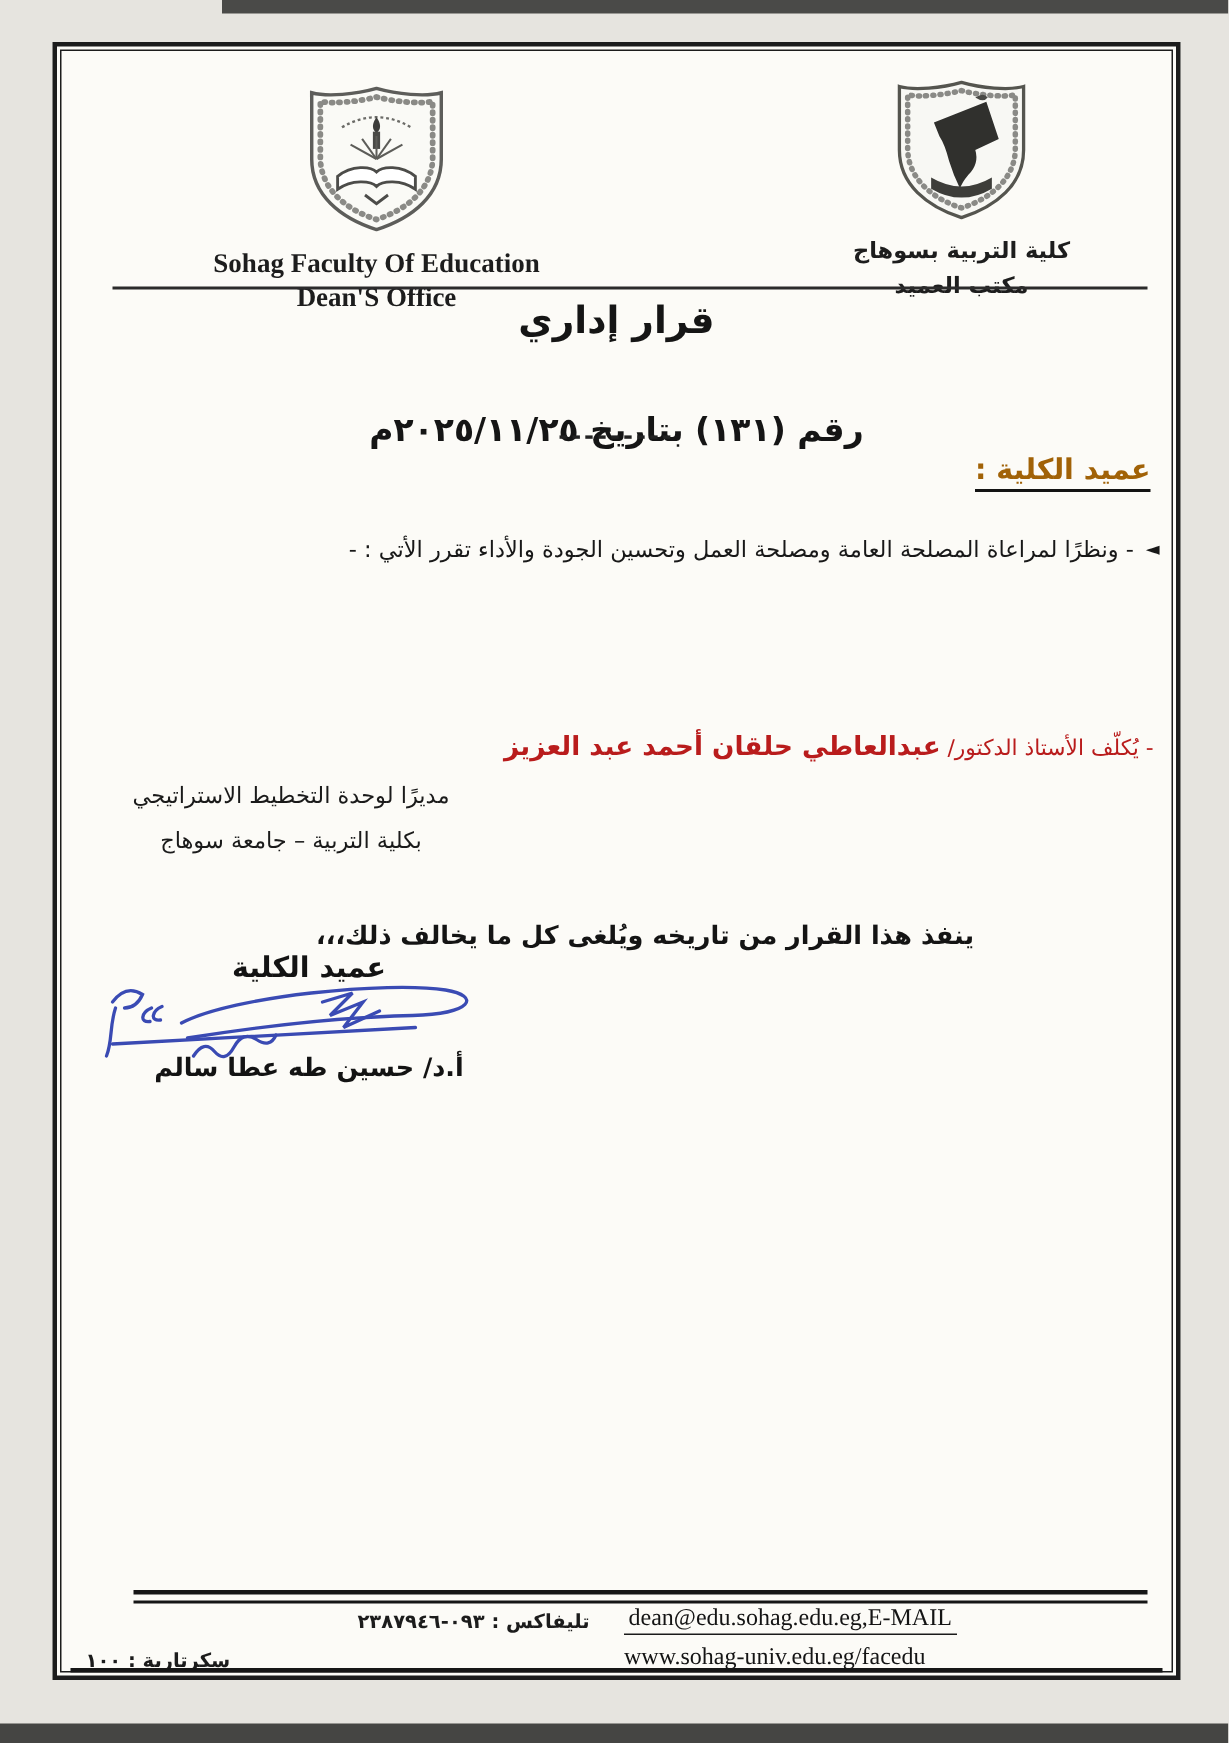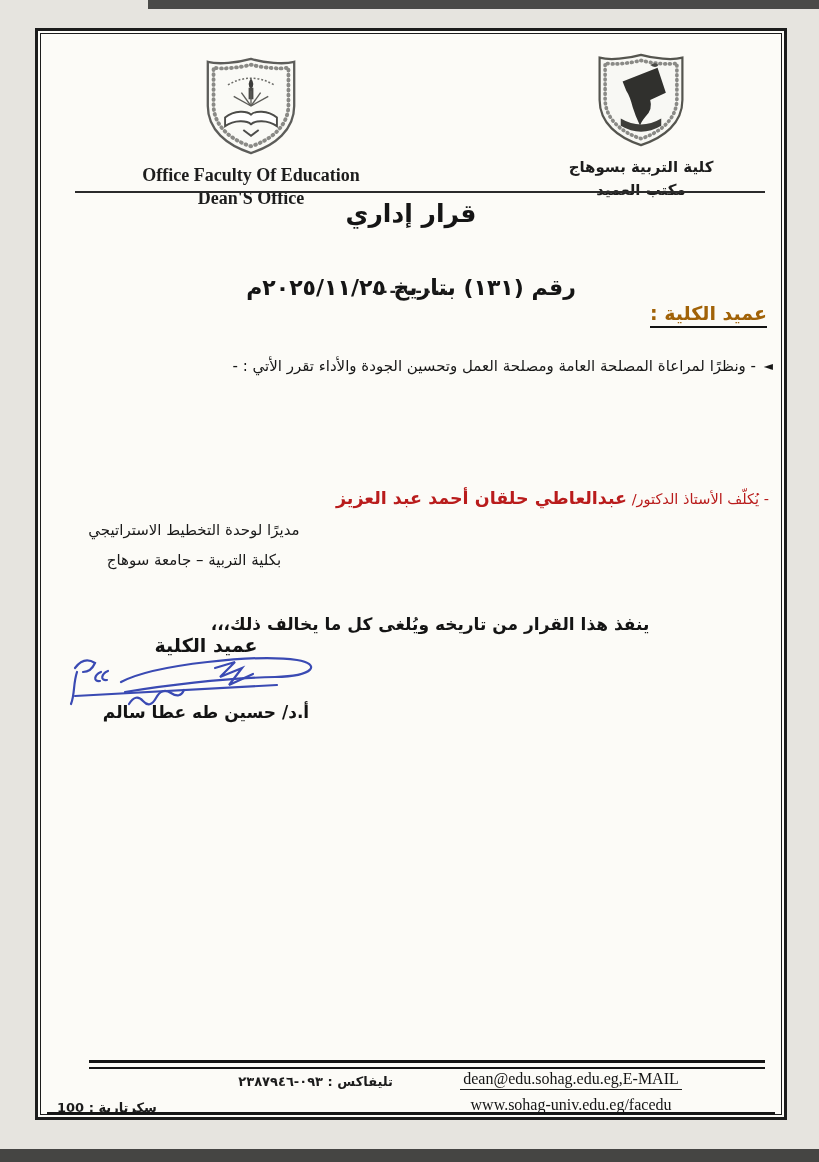--- a/index.html
+++ b/index.html
@@ -37,21 +37,21 @@
   .sigblock{left:40px;top:600px;width:250px;text-align:center;}
   .sig-title{font-size:19px;font-weight:bold;color:#131313;direction:rtl;}
   .sig-svg{margin:-4px 0 0 -18px;}
   .sig-name{font-size:17px;font-weight:bold;color:#131313;direction:rtl;margin-top:-16px;}
   
   .footer-topline{left:48px;right:16px;top:1026px;height:4px;border-top:3px solid #161616;border-bottom:2px solid #161616;}
   .footer-bottomline{left:6px;right:6px;top:1078px;border-top:3px solid #161616;}
   .ft-ar{font-size:13px;font-weight:bold;color:#1c1c1c;direction:rtl;}
   .telefax{left:112px;top:1040px;width:240px;text-align:right;}
   .secretary{left:16px;top:1066px;width:150px;text-align:left;}
-  .ft-en{right:55px;top:1036px;width:310px;text-align:center;font-family:"Liberation Serif",serif;font-size:16px;color:#141414;}
+  .ft-en{right:55px;top:1036px;width:310px;text-align:left;font-family:"Liberation Serif",serif;font-size:16px;color:#141414;}
   .email{display:inline-block;border-bottom:1.5px solid #1a1a1a;padding:0 3px 1px;}
   .website{margin-top:6px;}
   .ltr{direction:ltr;unicode-bidi:isolate;display:inline-block;}
 </style>
 </head>
 <body>
 
 <div class="scan">
   <div class="strip-top"></div>
   <div class="strip-bottom"></div>
@@ -72,21 +72,21 @@
                 <line x1="50" y1="52" x2="40" y2="38"></line>
               <line x1="50" y1="52" x2="50" y2="36"></line>
                 <line x1="50" y1="52" x2="60" y2="38"></line>
               <line x1="50" y1="52" x2="68" y2="42"></line>
             </g>
             <path d="M23 64 C33 56 46 57 50 61 C54 57 67 56 77 64 L77 73 C67 66 54 67 50 71 C46 67 33 66 23 73 Z" fill="#ffffff" stroke="#4c4c49" stroke-width="2"></path>
             <path d="M42 77 L50 83 L58 77" fill="none" stroke="#4c4c49" stroke-width="2"></path>
           </svg>
         </span>
         <div class="org-en">
-          <div>Office Faculty Of Education</div>
+          <div>Sohag Faculty Of Education</div>
           <div>Dean'S Office</div>
         </div>
       </div>
 
       <div class="abs hdr-right">
         <span class="logo">
           <svg width="92" height="100" viewBox="0 0 100 104">
             <path d="M50 3 C64 7 84 9 95 6 L95 52 C95 77 75 93 50 101 C25 93 5 77 5 52 L5 6 C16 9 36 7 50 3 Z" fill="#f8f8f4" stroke="#55554f" stroke-width="2.4"></path>
             <path d="M50 9 C62 12 80 14 89 12 L89 51 C89 72 72 87 50 94 C28 87 11 72 11 51 L11 12 C20 14 38 12 50 9 Z" fill="none" stroke="#8a8a86" stroke-width="4" stroke-dasharray="0.8 4.4" stroke-linecap="round"></path>
             <path d="M60 14 q6 -4 9 0 q-3 4 -9 0 Z" fill="#4a4a46"></path>
@@ -141,21 +141,21 @@
       </div>
 
       <div class="abs footer-topline"></div>
 
       <div class="abs ft-ar telefax">
         <span>تليفاكس :</span>
         <span class="ltr">٠٩٣-٢٣٨٧٩٤٦</span>
       </div>
       <div class="abs ft-ar secretary">
         <span>سكرتارية :</span>
-        <span class="ltr">100</span>
+        <span class="ltr">١٠٠</span>
       </div>
 
       <div class="abs ft-en">
         <div><span class="email">dean@edu.sohag.edu.eg,E-MAIL</span></div>
         <div class="website">www.sohag-univ.edu.eg/facedu</div>
       </div>
 
       <div class="abs footer-bottomline"></div>
 
     </div>

